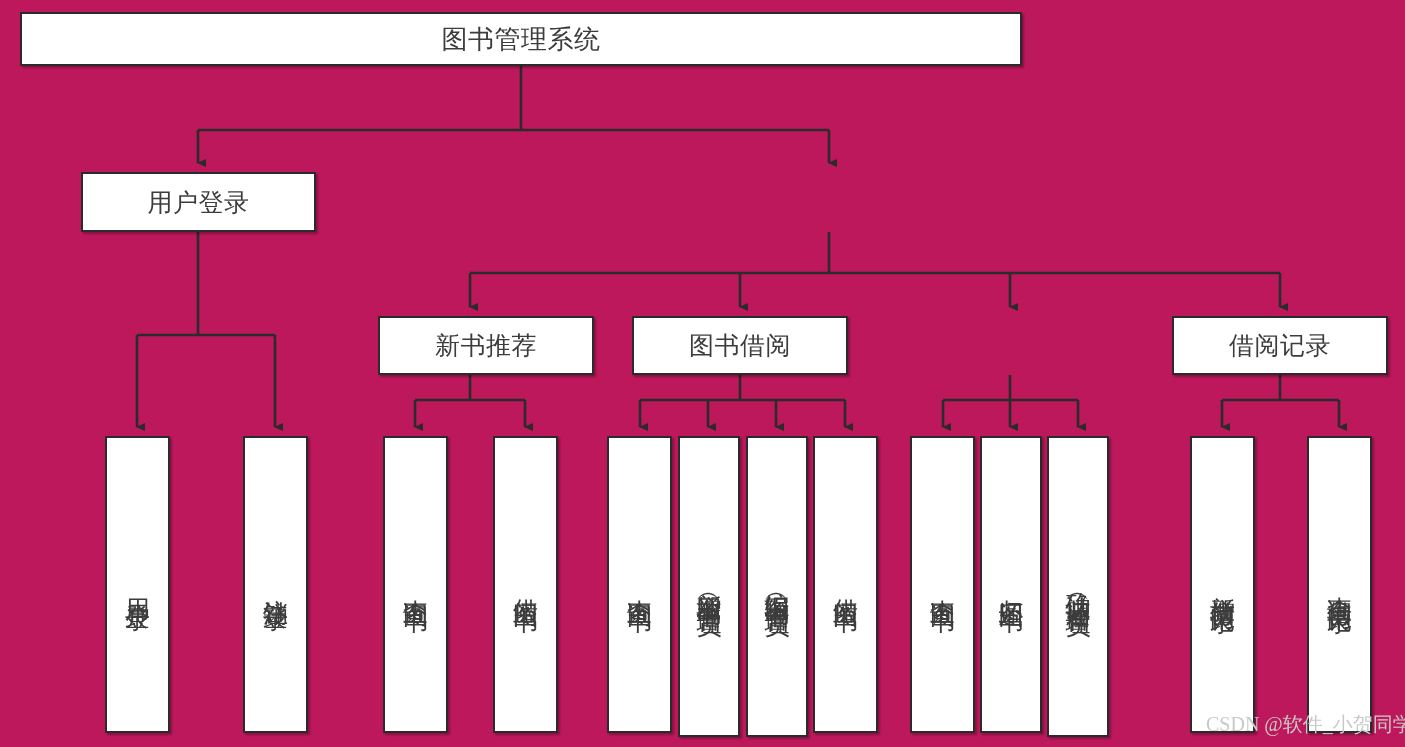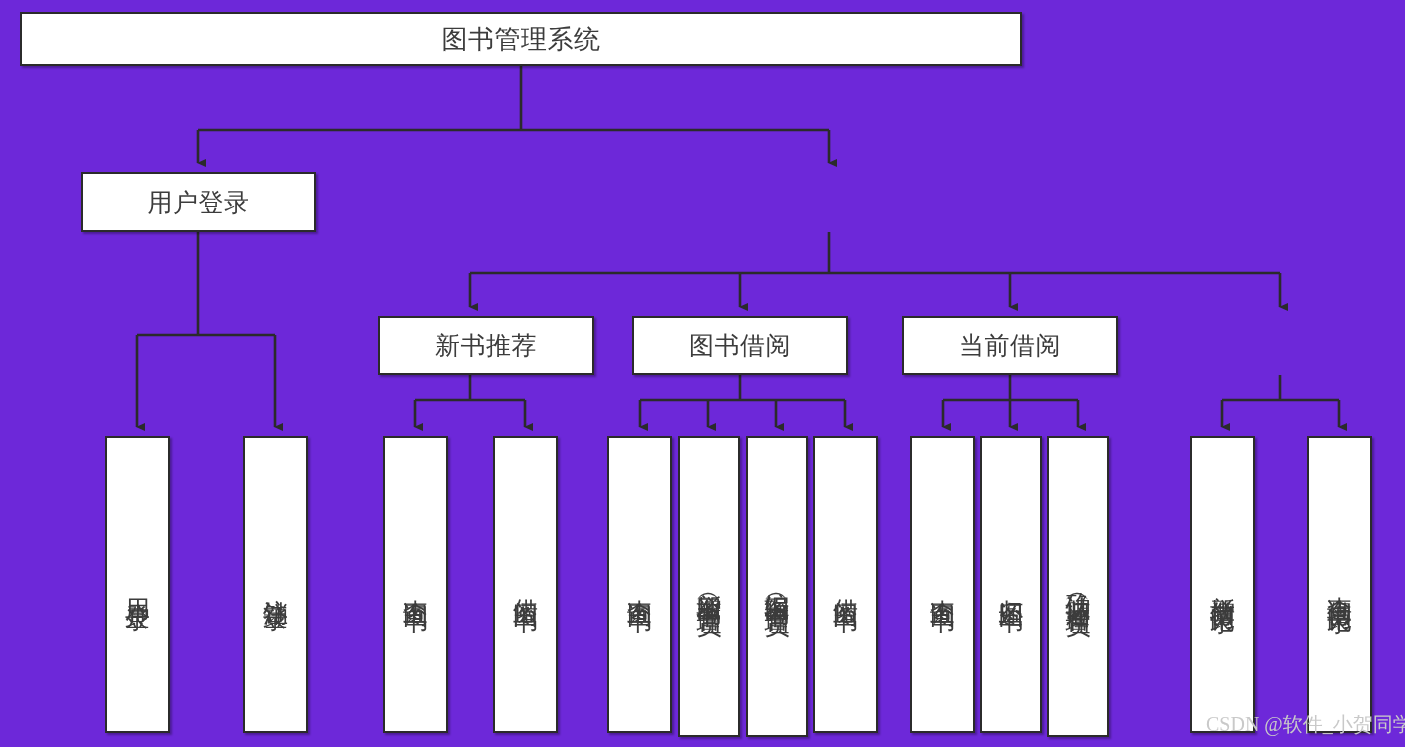--- a/index.html
+++ b/index.html
@@ -7,21 +7,21 @@
     padding: 0;
     background: #ffffff;
   }
   body {
     font-family: "Liberation Sans", "DejaVu Sans", sans-serif;
   }
   #canvas {
     position: relative;
     width: 1405px;
     height: 747px;
-    background: #6d28d9;
+    background: #be185d;
     overflow: hidden;
   }
   #edges {
     position: absolute;
     left: 0;
     top: 0;
     width: 1405px;
     height: 747px;
   }
   .node {
@@ -133,22 +133,22 @@
   <div class="node horiz" style="left:81px; top:172px; width:235px; height:60px;">
     <span class="label">用户登录</span>
   </div>
 
   <div class="node horiz" style="left:362px; top:316px; width:216px; height:59px;margin-left:16px;">
     <span class="label">新书推荐</span>
   </div>
   <div class="node horiz" style="left:632px; top:316px; width:216px; height:59px;">
     <span class="label">图书借阅</span>
   </div>
-  <div class="node horiz" style="left:902px; top:316px; width:216px; height:59px;">
-    <span class="label">当前借阅</span>
+  <div class="node horiz" style="left:1172px; top:316px; width:216px; height:59px;">
+    <span class="label">借阅记录</span>
   </div>
 
   <div class="node vert" style="left:105px; top:436px; width:65px; height:297px;">
     <span class="label">用户登录</span>
   </div>
   <div class="node vert" style="left:243px; top:436px; width:65px; height:297px;">
     <span class="label">注销登录</span>
   </div>
 
   <div class="node vert" style="left:383px; top:436px; width:65px; height:297px;">

